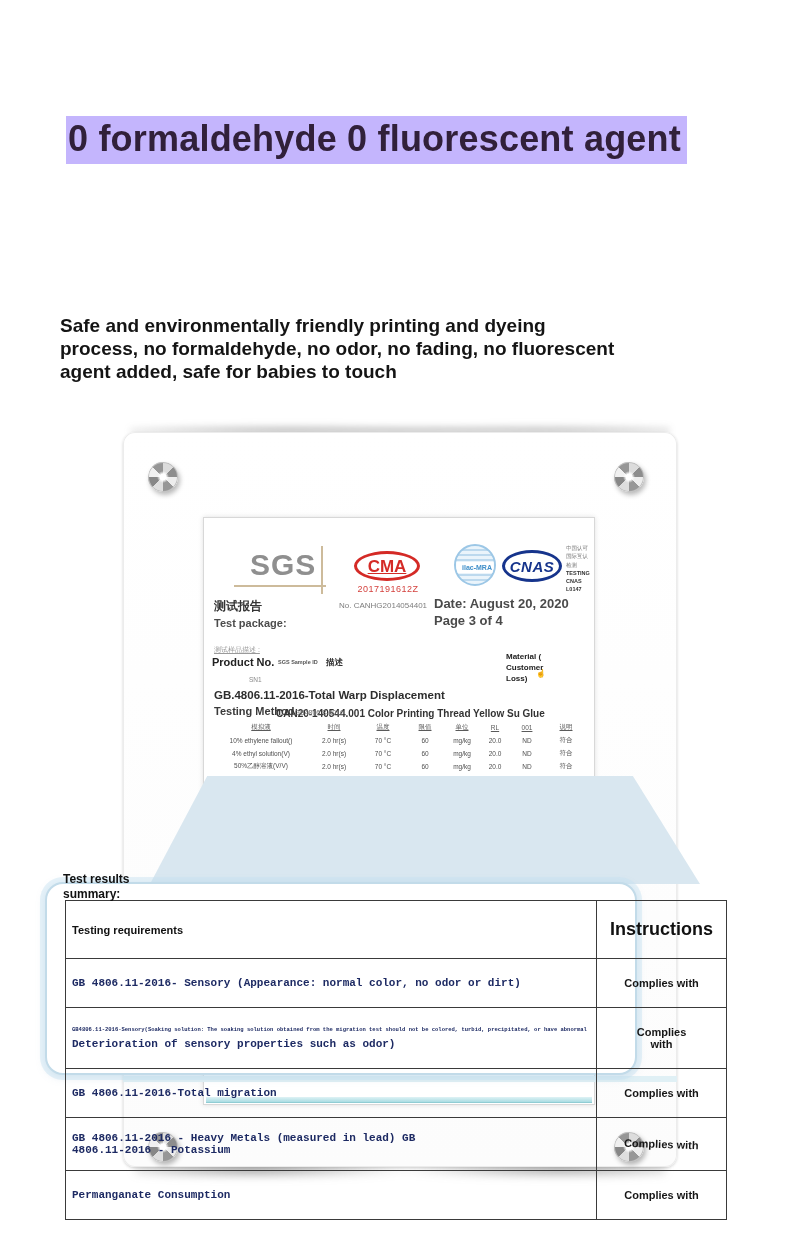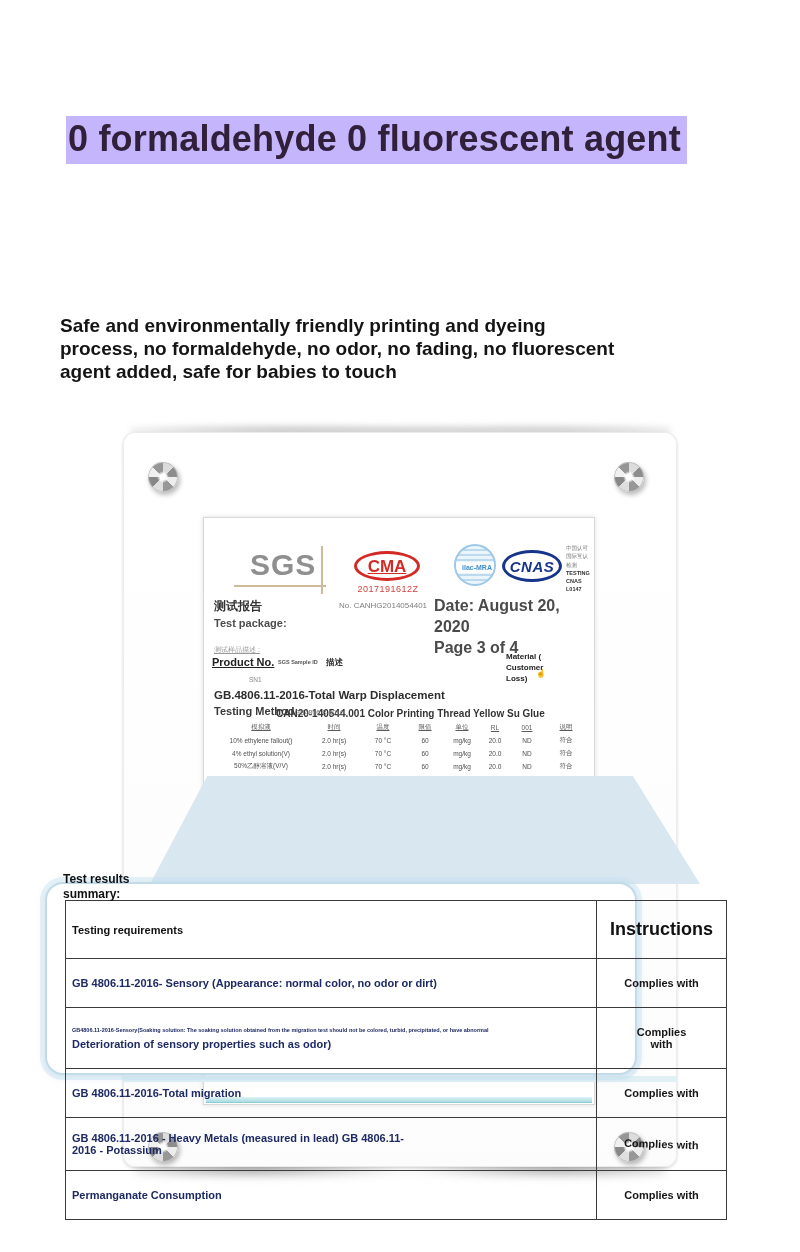--- a/index.html
+++ b/index.html
@@ -61,25 +61,25 @@
                color:#3f8fc9; font-size:7px; font-weight:bold; text-align:center; line-height:11px; }
   .cnas { position:absolute; left:298px; top:32px; width:60px; height:32px; border:3px solid #16348c;
           border-radius:50%; color:#16348c; font-size:15px; font-weight:bold; font-style:italic;
           text-align:center; line-height:27px; letter-spacing:.5px; }
   .accred { position:absolute; left:362px; top:26px; width:30px; font-size:5.5px; color:#7a7a7a; line-height:1.5; }
   .accred .b { font-weight:bold; color:#333; }
 
   
   .rep-title { position:absolute; left:10px; top:80px; font-size:12px; font-weight:bold; color:#333; }
   .rep-no { position:absolute; left:135px; top:83px; font-size:8px; color:#7d7d7d; }
-  .rep-date { position:absolute; left:230px; top:78px; font-size:16px; font-weight:bold; color:#4a4a4a; line-height:1.3; }
+  .rep-date { position:absolute; left:230px; top:78px; font-size:13px; font-weight:bold; color:#4a4a4a; line-height:1.3; }
   .pkg { position:absolute; left:10px; top:99px; font-size:11px; font-weight:bold; color:#4c4c4c; }
   .sample-desc { position:absolute; left:10px; top:127px; font-size:7px; color:#9a9a9a; text-decoration:underline; }
 
-  .col-product { position:absolute; left:8px; top:138px; font-size:11px; font-weight:bold; color:#222;text-decoration:underline; }
+  .col-product { position:absolute; left:8px; top:138px; font-size:11px; font-weight:bold; color:#222; }
   .col-sample  { position:absolute; left:74px; top:141px; font-size:5.5px; font-weight:bold; color:#555; }
   .col-desc    { position:absolute; left:122px; top:139px; font-size:8.5px; font-weight:bold; color:#333; }
   .col-material{ position:absolute; left:302px; top:134px; width:52px; font-size:8px; font-weight:bold; color:#222; line-height:1.35; }
   .sn   { position:absolute; left:45px; top:158px; font-size:6.5px; color:#8a8a8a; }
   .sample-text { position:absolute; left:72px; top:154px; width:322px; font-size:10px; font-weight:bold; color:#333; white-space:nowrap; overflow:visible;margin-top:36px; }
   .hand-icon { position:absolute; left:332px; top:151px; font-size:8px; color:#9a9a9a; }
   .std1 { position:absolute; left:10px; top:171px; font-size:11.5px; font-weight:bold; color:#2d2d2d; }
   .method1 { position:absolute; left:10px; top:187px; font-size:11px; font-weight:bold; color:#3a3a3a; }
   .method1 .ref, .method2 .ref { font-size:7px; font-weight:normal; color:#6d6d6d; margin-left:-3px; }
 
@@ -106,21 +106,21 @@
 
   
   .blue-strip { position:absolute; left:123px; top:1076px; width:554px; height:6px; background:#e0f0f5; z-index:4; }
   .panel { position:absolute; left:45px; top:882px; width:592px; height:193px; background:#ffffff;
            border:2px solid #c2dbe9; border-radius:18px;
            box-shadow:0 0 0 5px rgba(200,226,241,.45), 0 2px 8px rgba(140,175,200,.35); z-index:5; }
   .summary { position:absolute; left:63px; top:872px; font-size:12px; font-weight:bold; color:#111;
              line-height:1.25; z-index:6; }
   .rtable { position:absolute; left:18px; top:16px; width:662px; border-collapse:collapse; z-index:6; }
   .rtable td { border:1.5px solid #3a3a3a; vertical-align:middle; }
-  .rtable .c1 { padding:14px 6px; color:#1d2a63; font-weight:bold; font-size:11px; }
+  .rtable .c1 { padding:14px 6px; color:#1d2a63; font-weight:bold; font-size:11px;font-family:Liberation Mono, monospace; }
   .rtable .c2 { width:130px; text-align:center; color:#161616; font-weight:bold; font-size:11px; padding:18px 4px; }
   .rtable .hdr1 { color:#111; font-size:11px; font-weight:bold; padding:6px 6px; }
   .rtable .hdr2 { color:#111; font-size:18px; font-weight:bold; text-align:center; }
   .fine { display:block; font-size:5.5px; font-weight:bold; color:#1d2a63; margin-bottom:5px; }
   .wrap2 { display:inline-block; max-width:62px; }
   .tilt { display:inline-block; transform:rotate(2deg); }
   .heavy { display:inline-block; max-width:350px; }
 </style>
 </head>
 <body>

